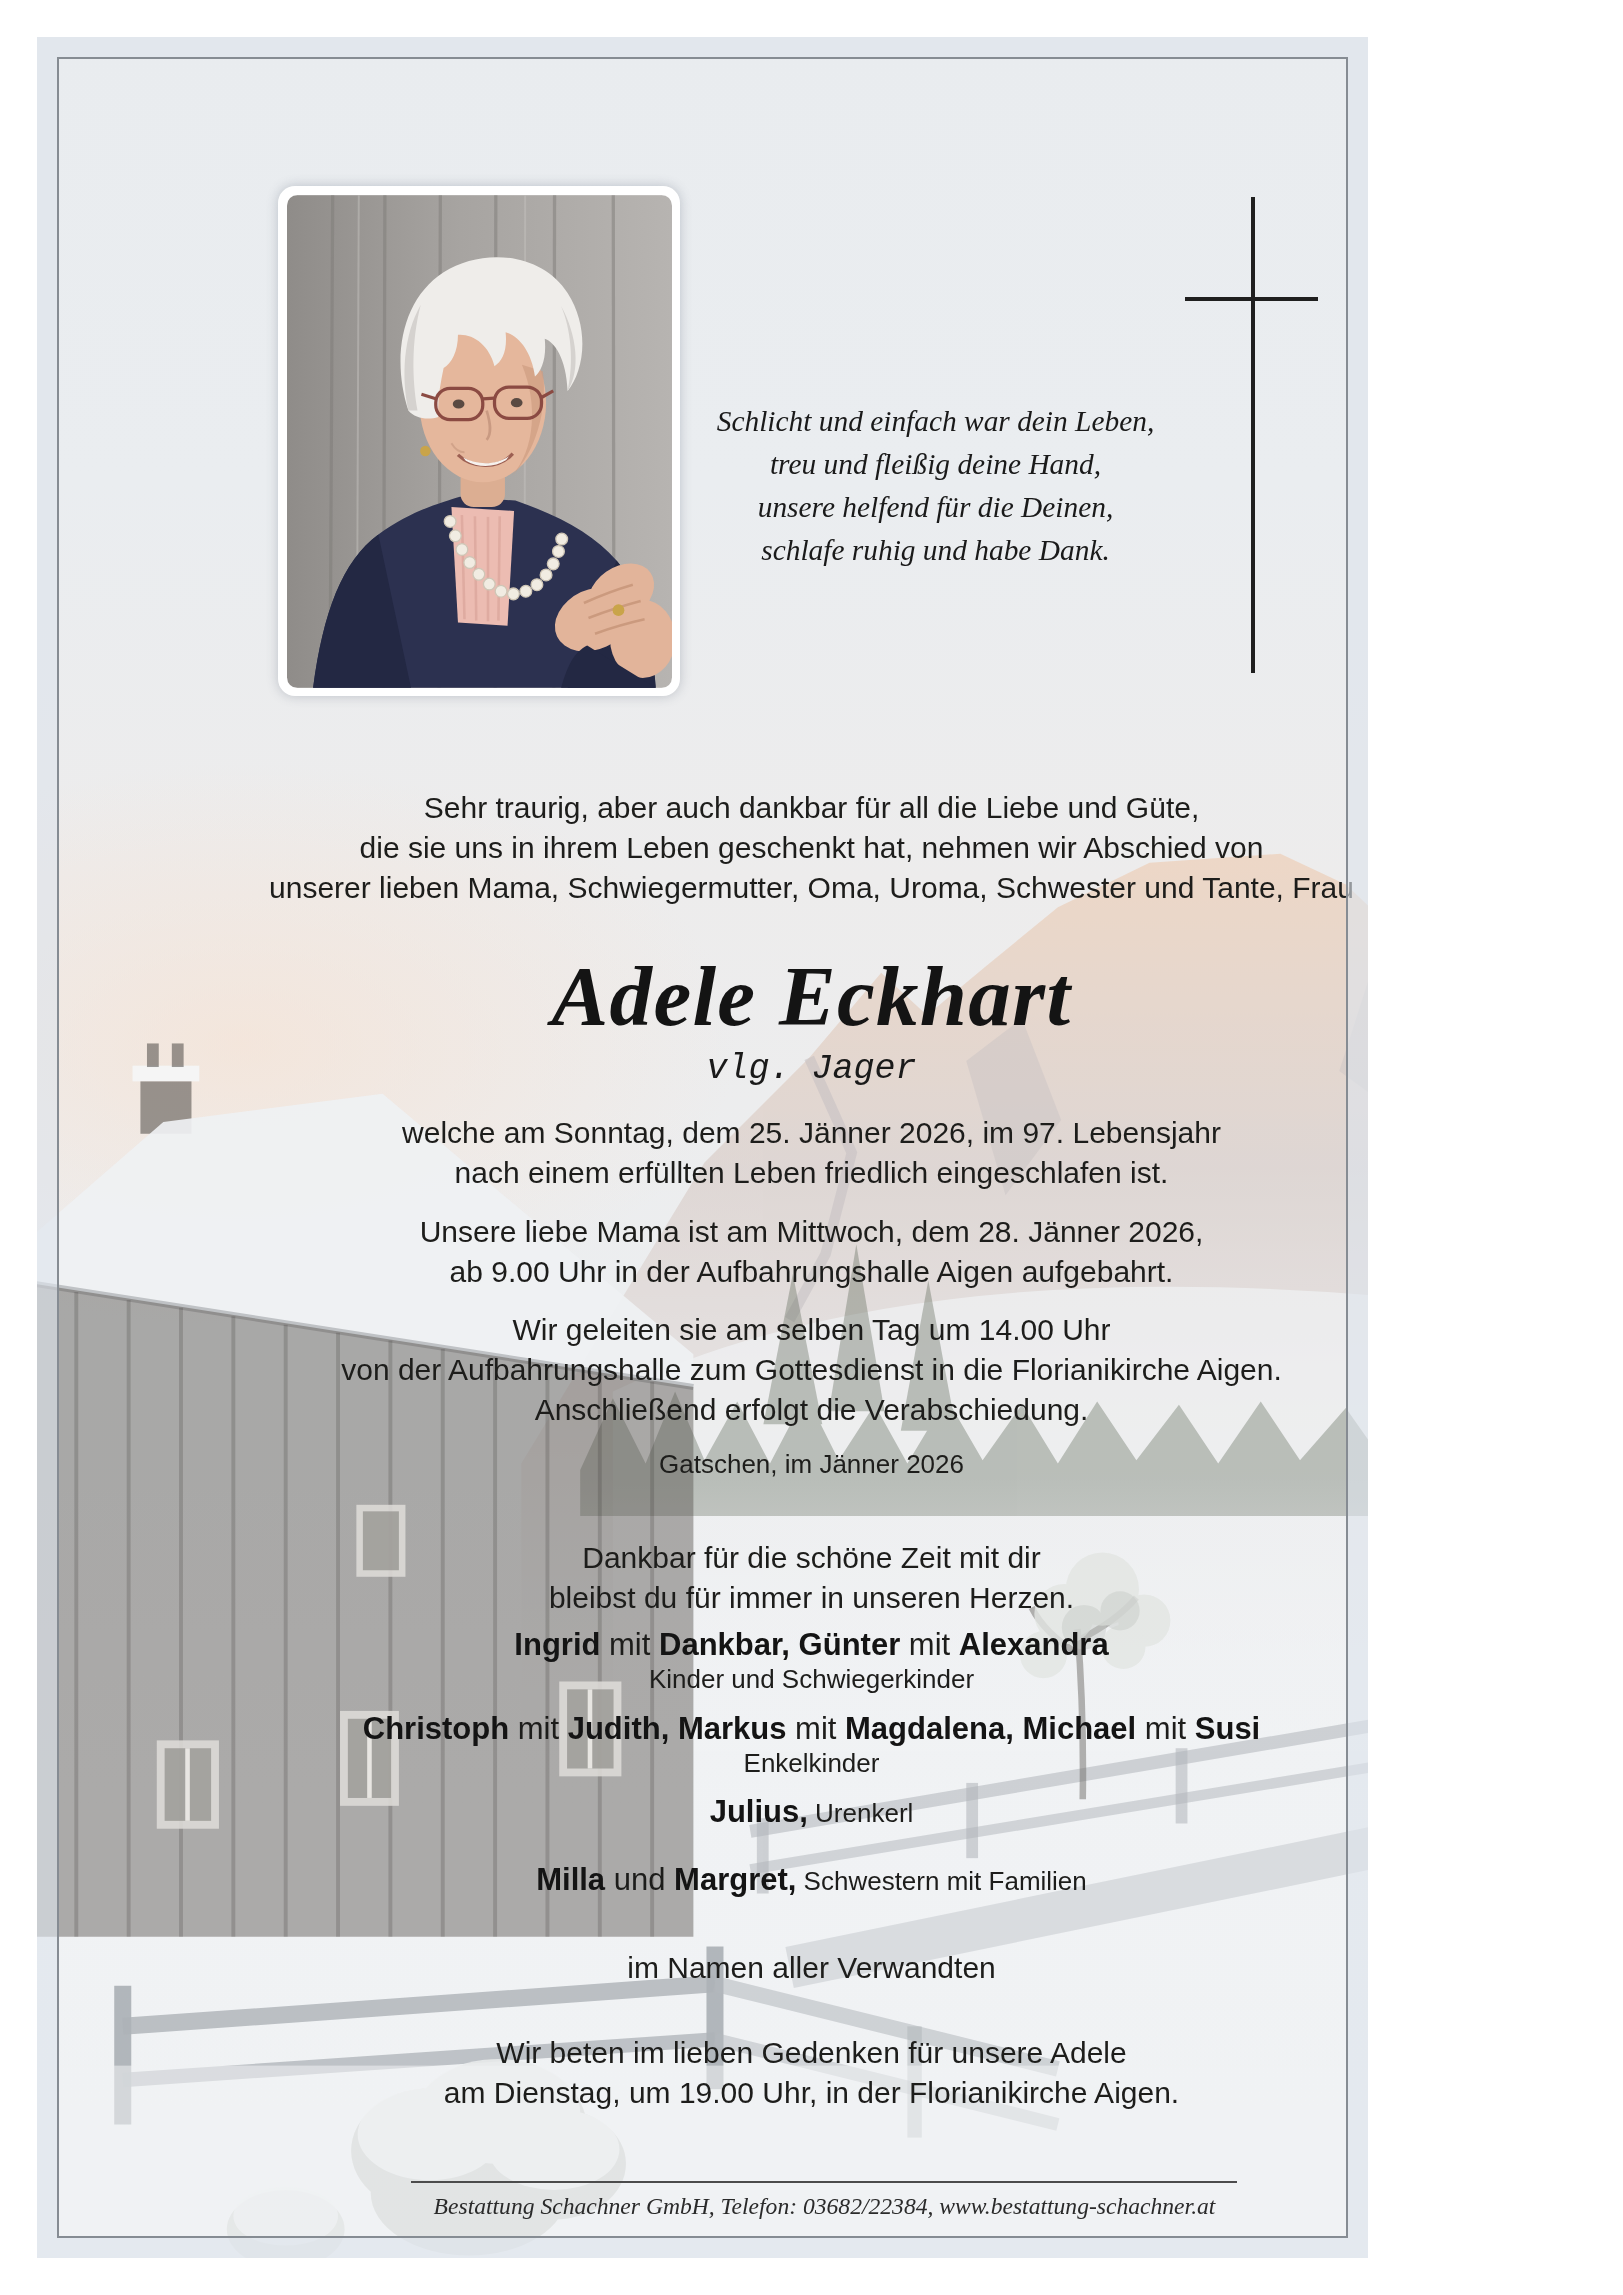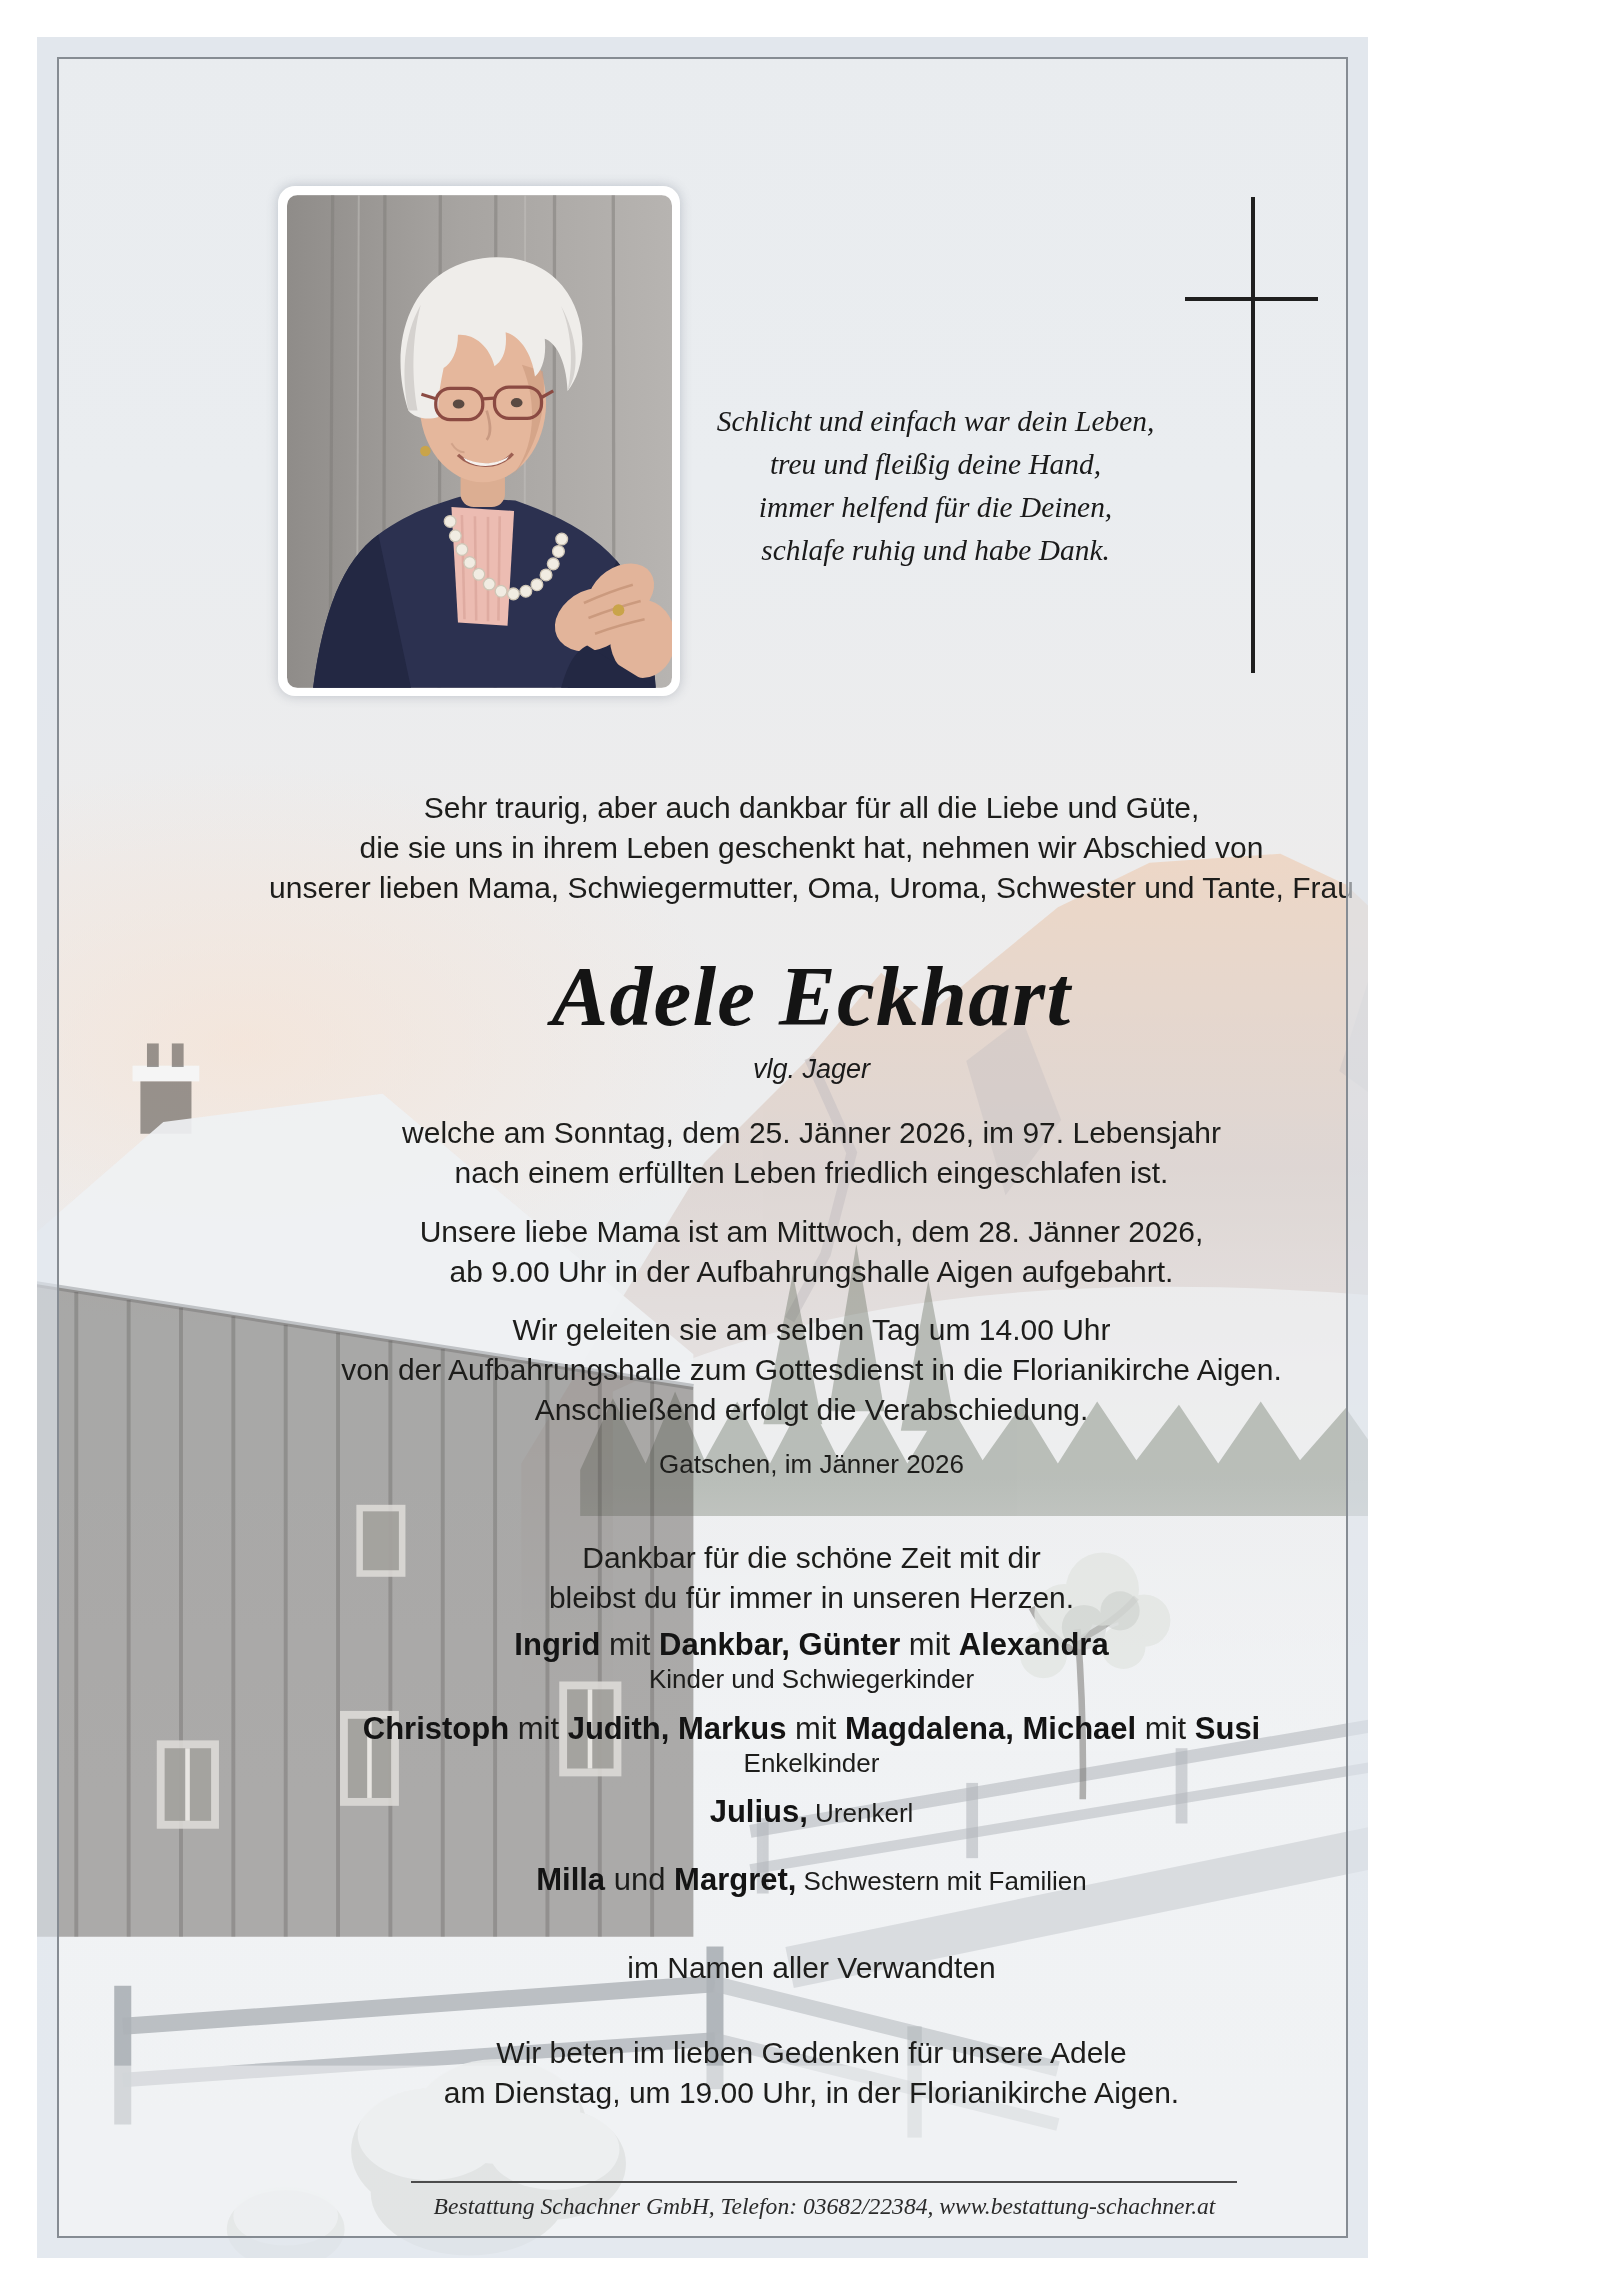--- a/index.html
+++ b/index.html
@@ -41,22 +41,22 @@
 
   .para{font-size:30px;line-height:40px;}
   .para span{display:block;}
 
   #intro{top:751px;}
   #name{
     top:910px;font-family:"Liberation Serif", serif;font-style:italic;
     font-size:85px;line-height:98px;letter-spacing:1.3px;color:#141414;font-weight:700;
   }
   #vulgo{
-    top:1011px;font-family:Liberation Sans, sans-serif;font-style:italic;
-    font-size:27px;line-height:42px;color:#1a1a1a;
+    top:1011px;font-family:Liberation Mono, monospace;font-style:italic;
+    font-size:35px;line-height:42px;color:#1a1a1a;
   }
   #passing{top:1076px;}
   #laying{top:1175px;}
   #procession{top:1273px;}
   #placedate{top:1411px;font-size:26px;line-height:33px;}
   #farewell{top:1501px;}
 
   #family{top:1589px;}
   .fam-row{font-size:31px;line-height:37px;font-weight:bold;margin-bottom:29px;color:#141414;}
   .fam-row.with-sub{margin-bottom:1.3px;}
@@ -324,21 +324,21 @@
       <path d="M420,755 C430,720 440,700 460,690 L565,755 Z" fill="#232843"></path>
     </svg>
   </div>
 
   <div class="abs cross-v"></div>
   <div class="abs cross-h"></div>
 
   <div id="verse" class="abs">
     <span>Schlicht und einfach war dein Leben,</span>
     <span>treu und fleißig deine Hand,</span>
-    <span>immer helfend für die Deinen,</span>
+    <span>unsere helfend für die Deinen,</span>
     <span>schlafe ruhig und habe Dank.</span>
   </div>
 
   <div id="intro" class="abs centercol para">
     <span>Sehr traurig, aber auch dankbar für all die Liebe und Güte,</span>
     <span>die sie uns in ihrem Leben geschenkt hat, nehmen wir Abschied von</span>
     <span>unserer lieben Mama, Schwiegermutter, Oma, Uroma, Schwester und Tante, Frau</span>
   </div>
 
   <div id="name" class="abs centercol">Adele Eckhart</div>

